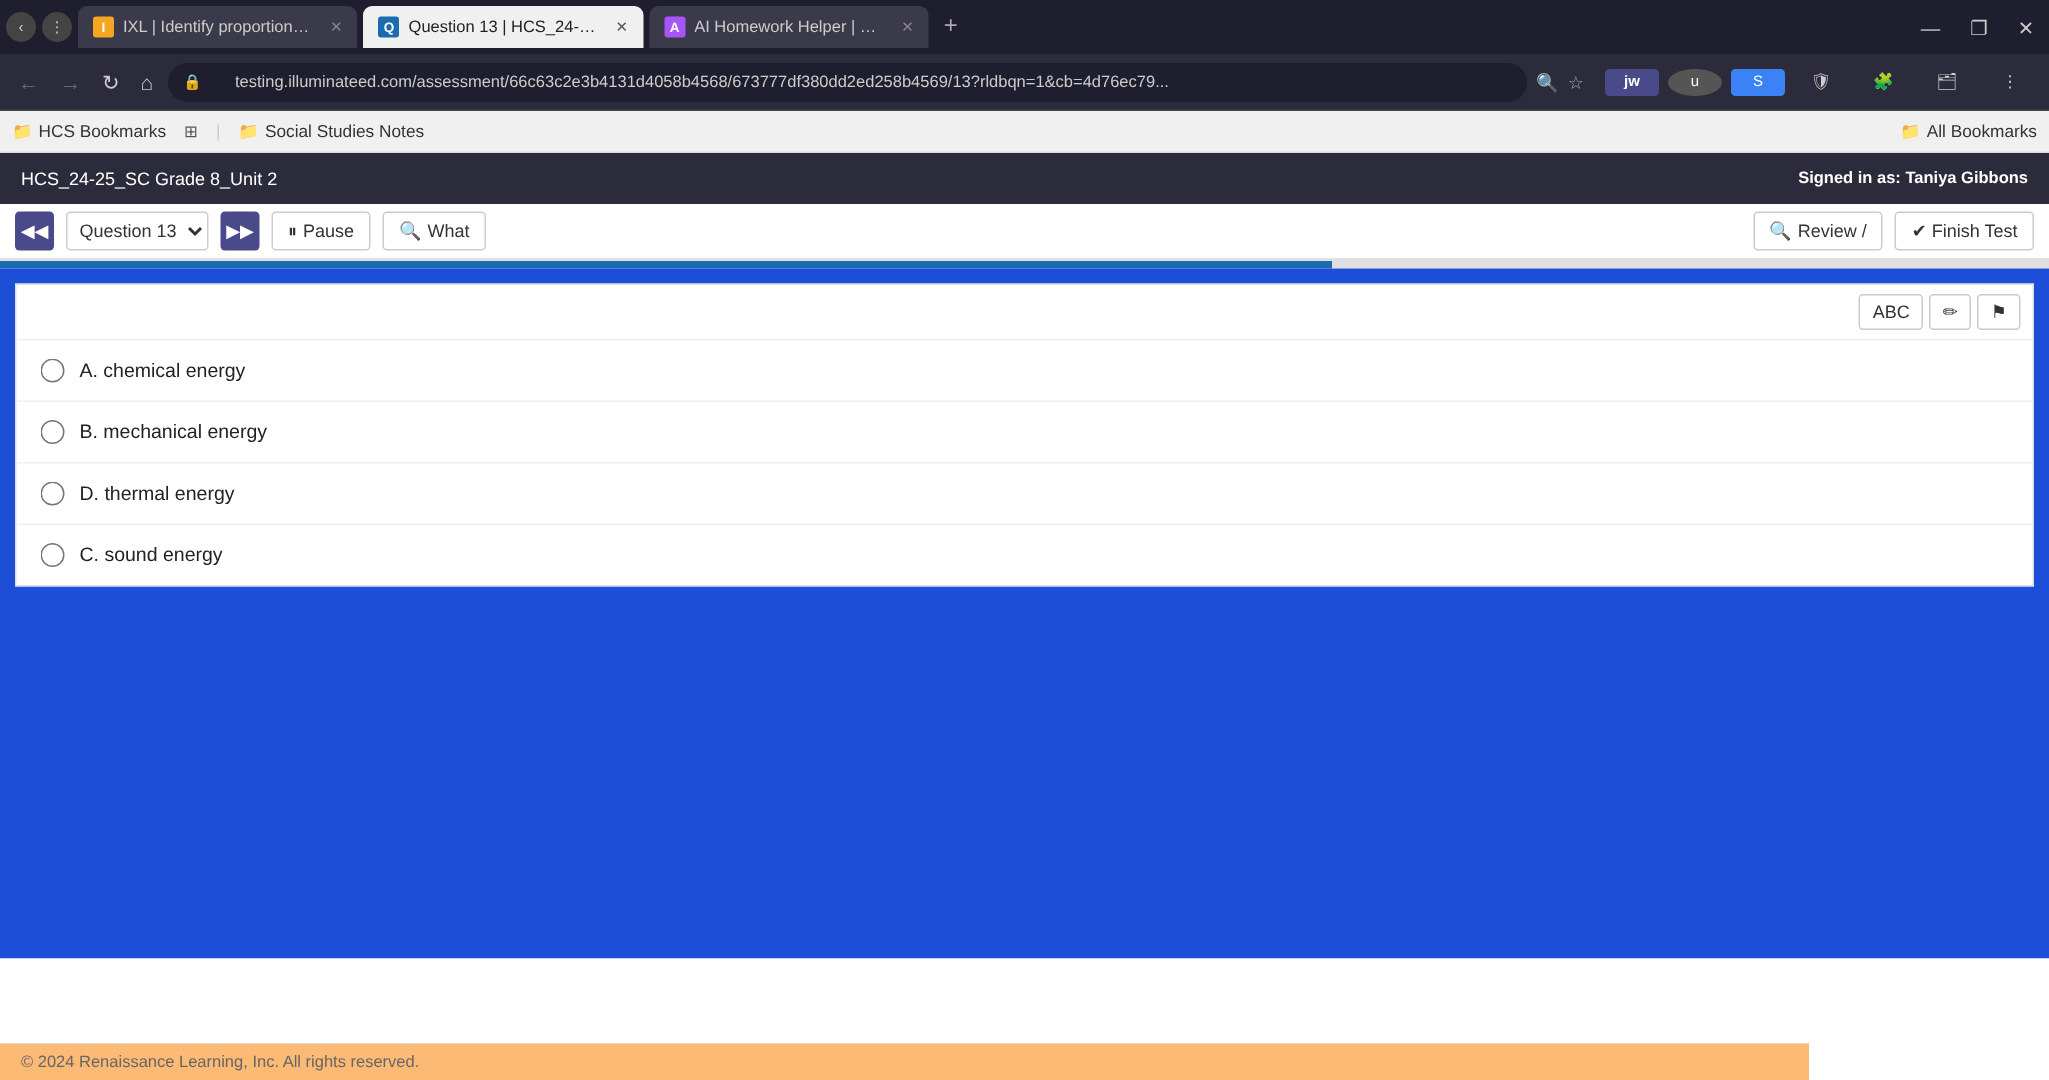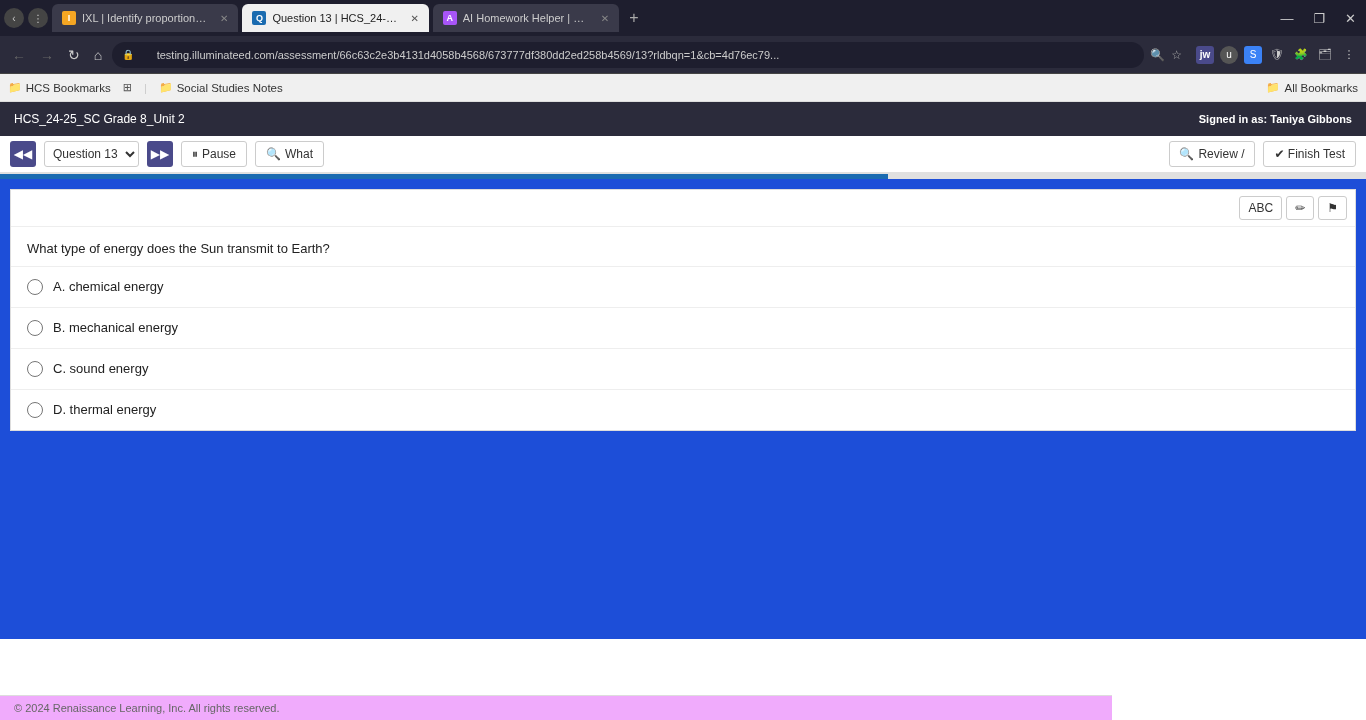--- a/index.html
+++ b/index.html
@@ -263,38 +263,38 @@
     }
     .answer-option:last-child { border-bottom: none; }
     .answer-option input[type="radio"] {
       width: 16px; height: 16px;
       cursor: pointer;
       accent-color: #4a4a8a;
     }
 
     
     .page-footer {
-      background: #f0abfc;
+      background: #fdba74;
       border-top: 1px solid #ddd;
       padding: 6px 14px;
       font-size: 11px;
       color: #666;
       text-align: left;
       position: fixed;
       bottom: 0;
-      width: 1112px;
+      width: 1206px;
     }
 
     
     .ext-icons {
       display: flex; align-items: center; gap: 6px;
       margin-left: 8px;
     }
     .ext-icon {
-      width: 18px; height: 18px;
+      width: 36px; height: 18px;
       display: flex; align-items: center; justify-content: center;
       font-size: 11px;
       color: #ccc;
       cursor: pointer;
     }
   </style>
 </head>
 <body>
 
 <div class="browser-chrome">
@@ -423,37 +423,36 @@
     <div class="question-toolbar">
       <button class="qtool-btn">ABC</button>
       <button class="qtool-btn">
         <span>✏</span>
       </button>
       <button class="qtool-btn">
         <span>⚑</span>
       </button>
     </div>
 
-    <div class="question-text">What type of energy does the Sun transmit to Earth?</div>
 
     <div class="answer-option">
       <input type="radio" name="answer" id="optA" style="">
       <label for="optA">A. chemical energy</label>
     </div>
     <div class="answer-option">
       <input type="radio" name="answer" id="optB" style="">
       <label for="optB">B. mechanical energy</label>
     </div>
     <div class="answer-option">
+      <input type="radio" name="answer" id="optD" style="">
+      <label for="optD">D. thermal energy</label>
+    </div>
+    <div class="answer-option">
       <input type="radio" name="answer" id="optC" style="">
       <label for="optC">C. sound energy</label>
     </div>
-    <div class="answer-option">
-      <input type="radio" name="answer" id="optD" style="">
-      <label for="optD">D. thermal energy</label>
-    </div>
 
   </div>
 </div>
 
 <div class="page-footer">
   <span>© 2024 Renaissance Learning, Inc. All rights reserved.</span>
 </div>
 
 </body></html>

